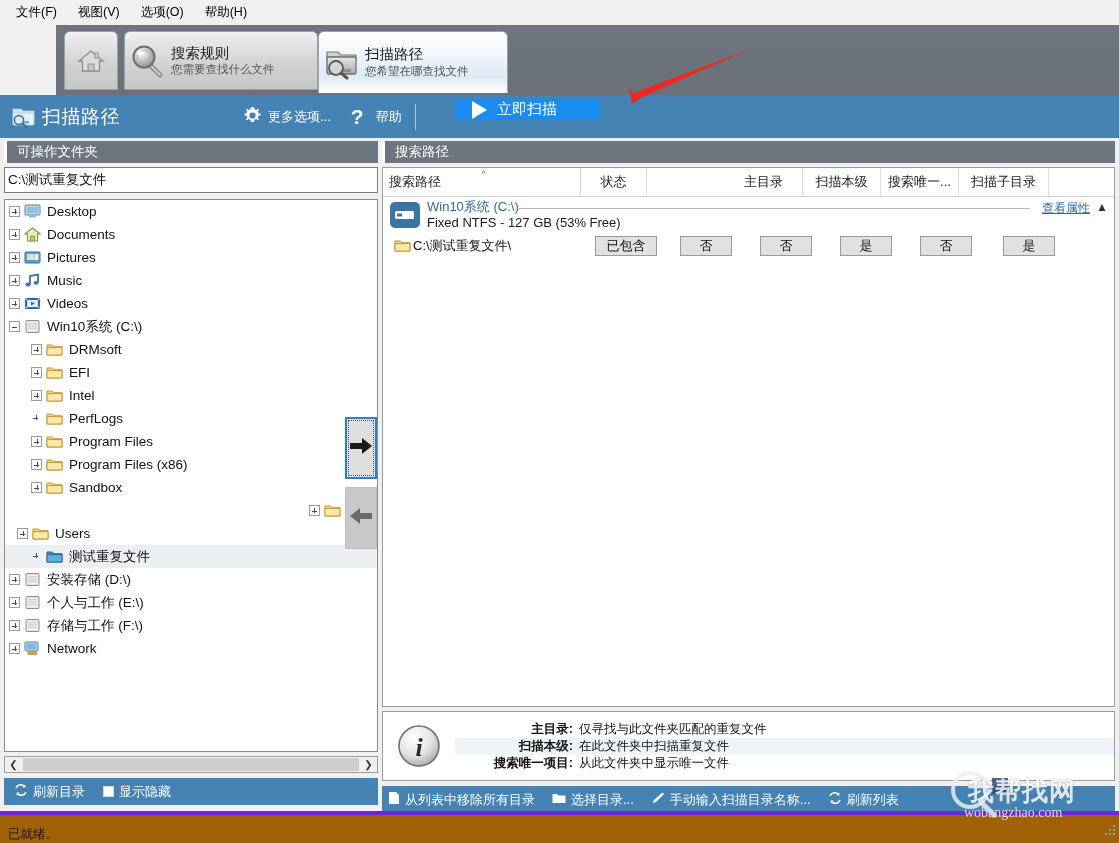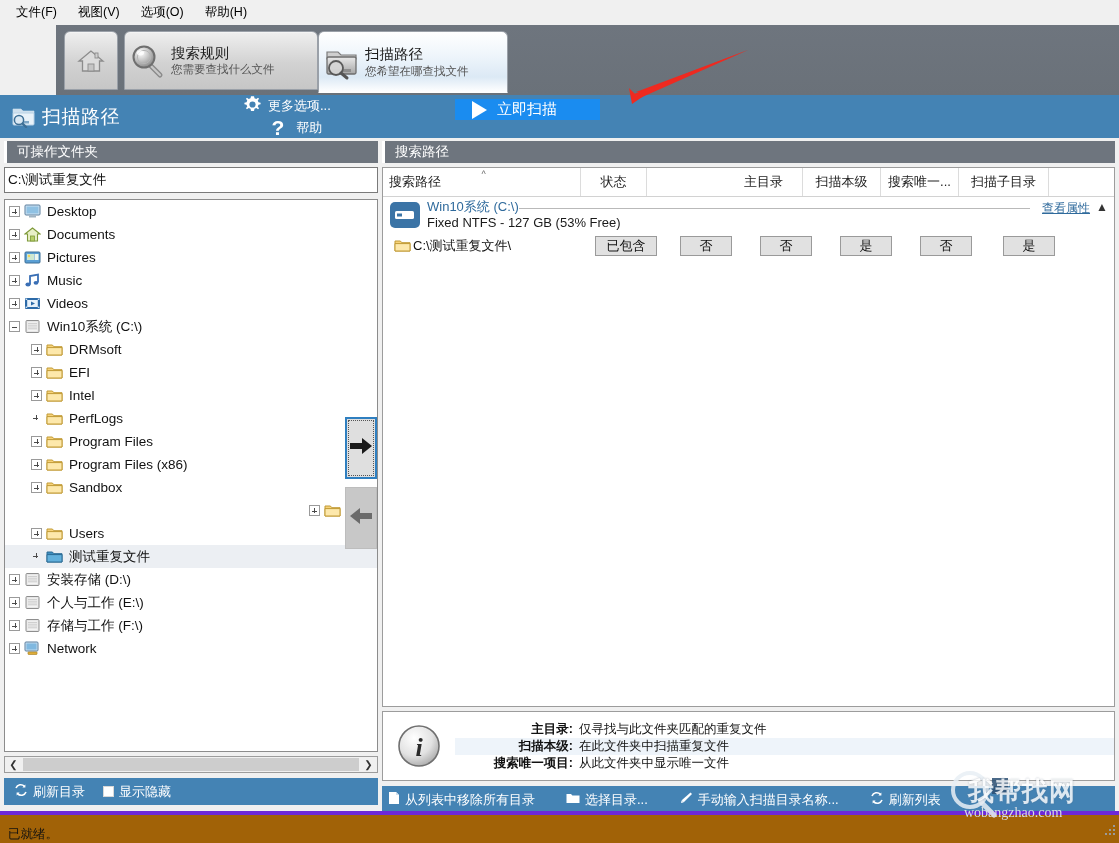--- a/index.html
+++ b/index.html
@@ -54,21 +54,21 @@
 
   
   .cmdbar {
     position: absolute; left: 0; top: 95px; width: 1119px; height: 43px;
     background: #4483b4; display: flex; align-items: center;
   }
   .cmd-title {
     font-size: 19px; color: #ffffff; margin-left: 42px; letter-spacing: 0.5px;
   }
   .cmd-hdr-icon { position: absolute; left: 12px; top: 10px; }
-  .cmd-actions { position: absolute; left: 243px; top: 0; height: 43px; display: flex; align-items: center; flex-direction: column; }
+  .cmd-actions { position: absolute; left: 243px; top: 0; height: 43px; display: flex; align-items: center; }
   .cmd-link { display: flex; align-items: center; gap: 6px; color: #ffffff; font-size: 13px; cursor: pointer; }
   .cmd-sep { width: 1px; height: 26px; background: #a9c7de; margin: 0 13px; }
   .scanbtn {
     position: absolute; left: 455px; top: 99px; width: 145px; height: 21px;
     background: #1a8cf0; display: flex; align-items: center; gap: 10px;
     padding-left: 17px; cursor: pointer;
   }
   .scanbtn .play {
     width: 0; height: 0; border-left: 15px solid #fff;
     border-top: 9px solid transparent; border-bottom: 9px solid transparent;
@@ -177,21 +177,21 @@
     display: flex; align-items: center; position: relative; overflow: hidden;
   }
   .infoico { flex: 0 0 72px; display: flex; align-items: center; justify-content: center; }
   .inforows { flex: 1; }
   .inforow { height: 17px; display: flex; align-items: center; font-size: 12.5px; }
   .inforow:nth-child(even) { background: #eef4fa; }
   .inforow .k { width: 118px; text-align: right; font-weight: bold; color: #111; }
   .inforow .v { padding-left: 6px; color: #111; }
   .rbluebar {
     margin-top: 5px; height: 27px; background: #4483b4; display: flex; align-items: center;
-    padding-left: 6px; gap: 31px;
+    padding-left: 6px; gap: 17px;
   }
 
   
   .statusbar {
     position: absolute; left: 0; top: 811px; width: 1119px; height: 32px;
     background: #a16207; border-top: 4px solid #6d28d9;
   }
   .statusbar .st { position: absolute; left: 8px; top: 11px; font-size: 12.5px; color: #111; }
   .gripper { position: absolute; right: 3px; bottom: 3px; }
 
@@ -482,21 +482,21 @@
         <div class="trow" style="padding-left: 12px; justify-content: flex-end;">
           <span class="exp"></span>
           <span class="ico">
             <svg width="17" height="15" viewBox="0 0 17 15">
               <path d="M1 3 L6.4 3 L7.8 4.7 L16 4.7 L16 13 L1 13 Z" fill="#f7d37a" stroke="#c19a35" stroke-width="1"></path>
               <path d="M1 5.6 L16 5.6 L16 13 L1 13 Z" fill="#fde8ab" stroke="#c19a35" stroke-width="1"></path>
             </svg>
           </span>
           <span class="tlabel">temp</span>
         </div>
-        <div class="trow" style="padding-left: 26px;">
+        <div class="trow" style="padding-left: 12px;">
           <span class="exp"></span>
           <span class="ico">
             <svg width="17" height="15" viewBox="0 0 17 15">
               <path d="M1 3 L6.4 3 L7.8 4.7 L16 4.7 L16 13 L1 13 Z" fill="#f7d37a" stroke="#c19a35" stroke-width="1"></path>
               <path d="M1 5.6 L16 5.6 L16 13 L1 13 Z" fill="#fde8ab" stroke="#c19a35" stroke-width="1"></path>
             </svg>
           </span>
           <span class="tlabel">Users</span>
         </div>
         <div class="trow sel" style="padding-left: 26px;">

